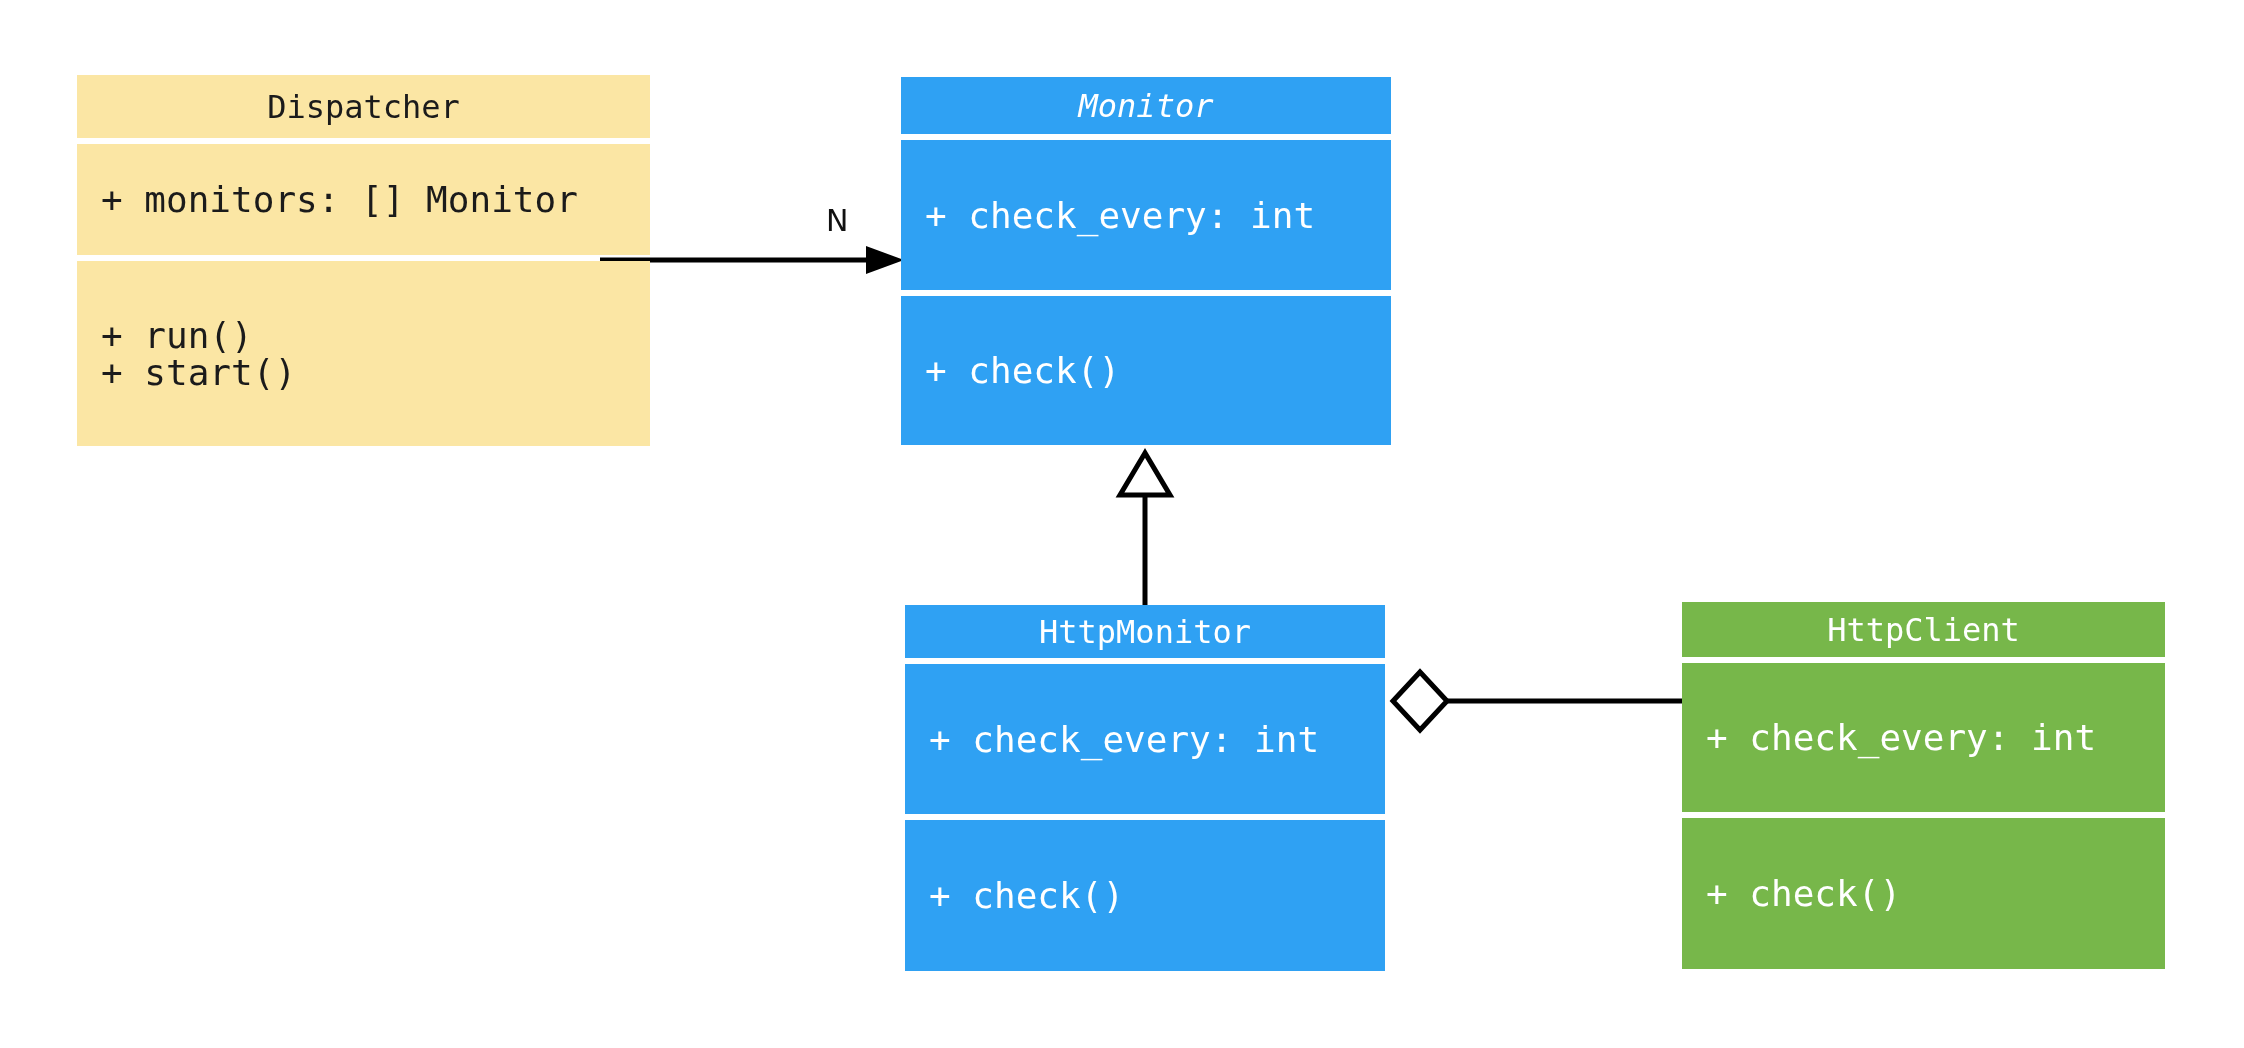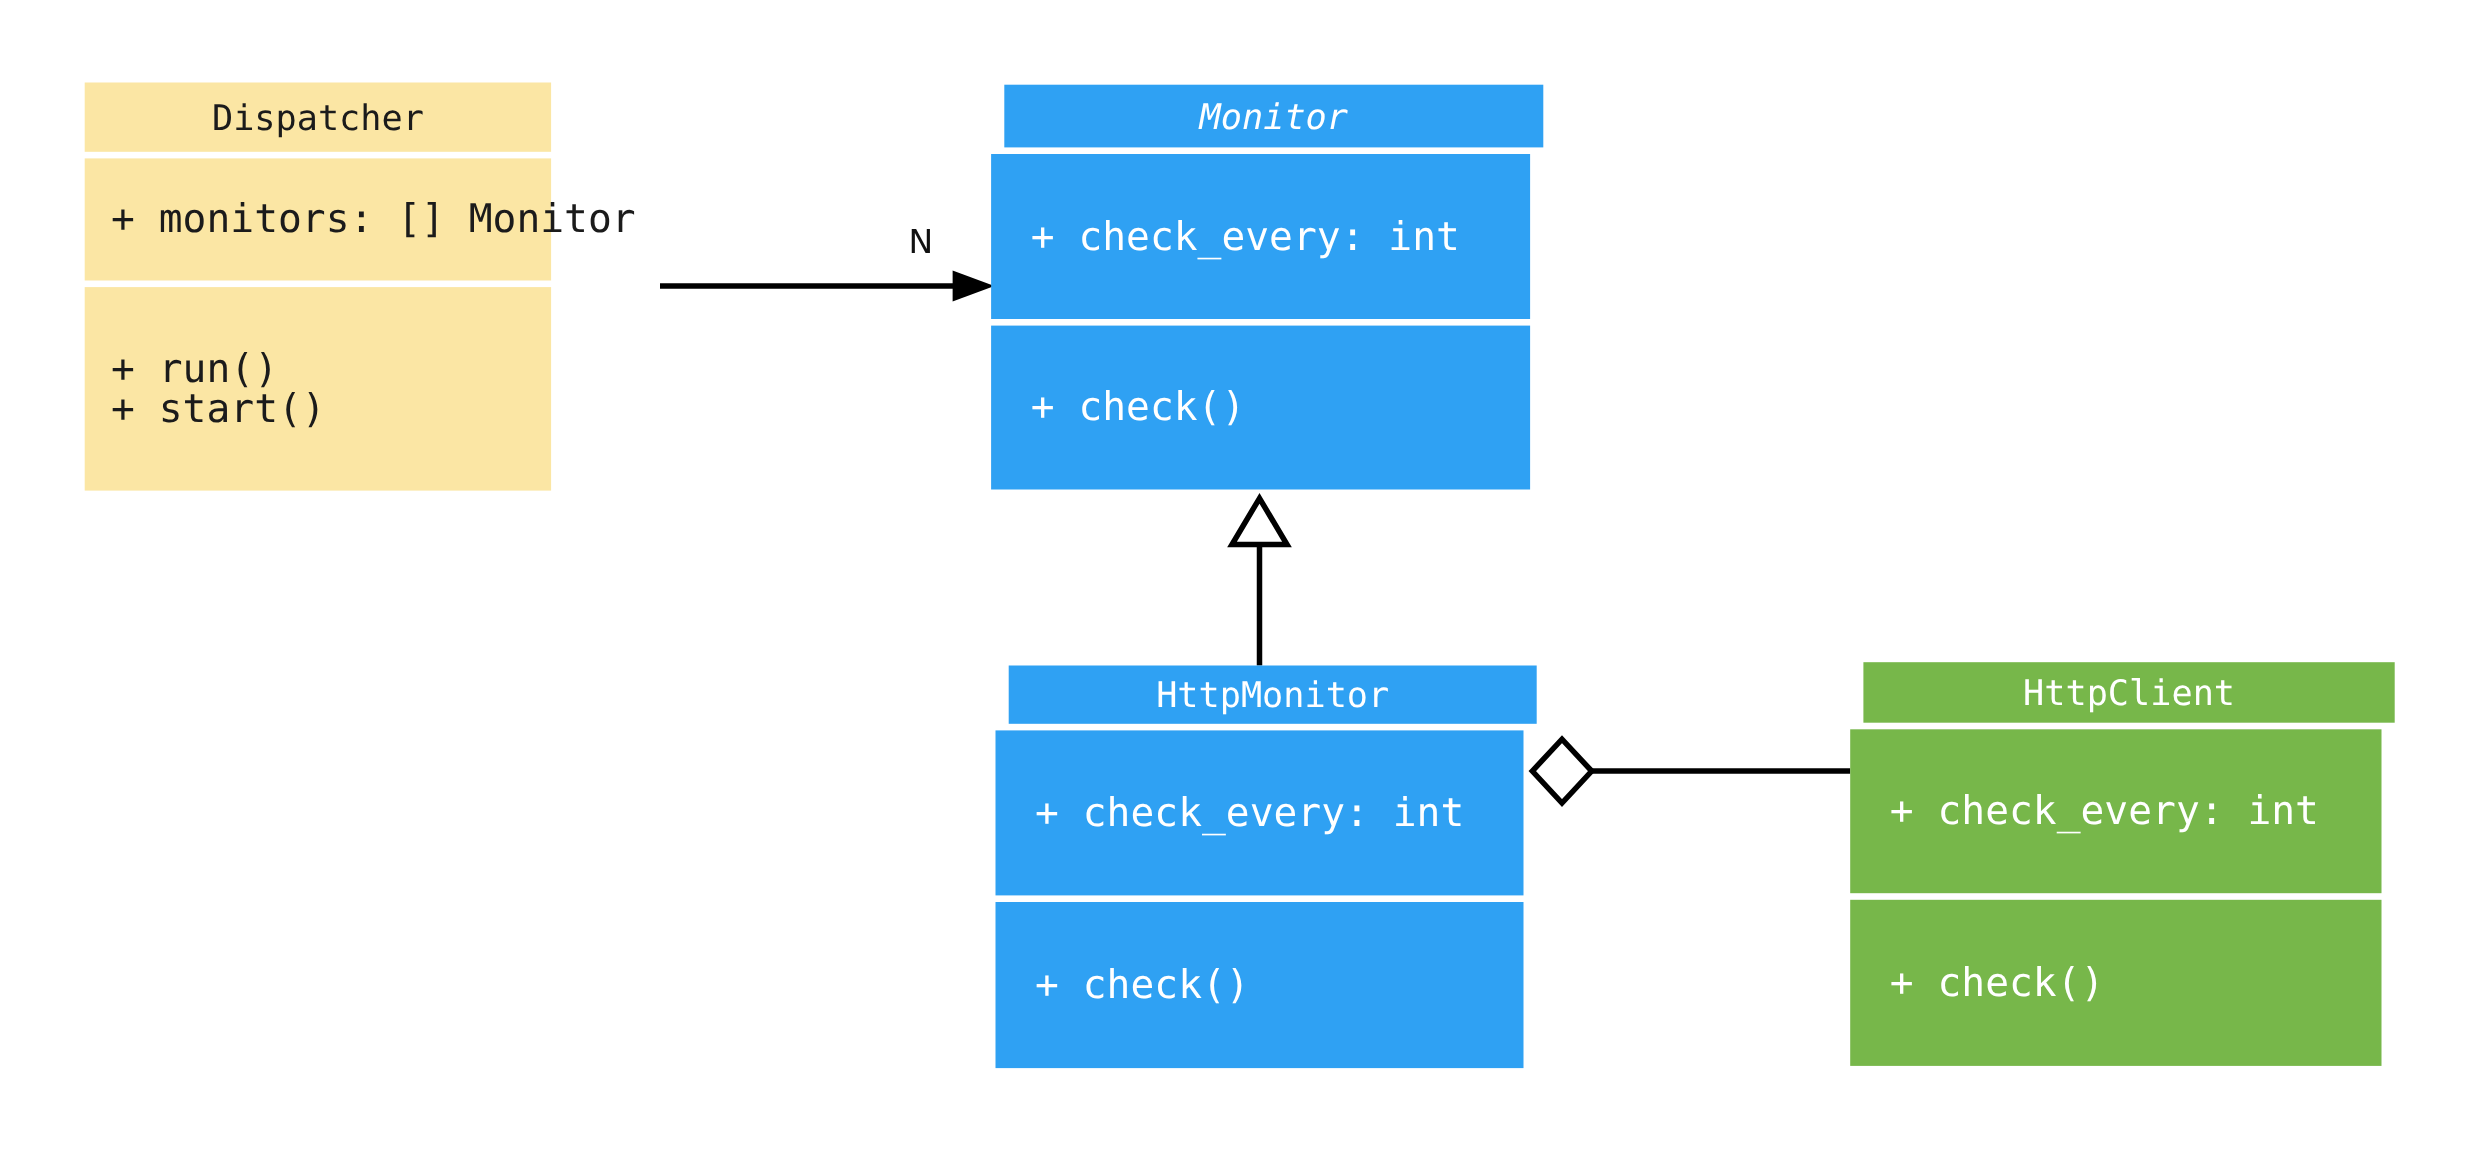--- a/index.html
+++ b/index.html
@@ -17,24 +17,24 @@
     font-size:32px; margin-bottom:6px;
   }
   .title-abstract { font-style:italic; }
   .section {
     display:flex; flex-direction:column; justify-content:center;
     padding-left:24px; font-size:36px; margin-bottom:6px;
   }
   .section:last-child { margin-bottom:0; }
   .member-line { line-height:37px; white-space:pre; }
   .text-dark { color:#1b1b1b; }
-  .text-light { color:#ffffff;margin-left:12px; }
+  .text-light { color:#ffffff; }
 
   
-  .box-dispatcher { left:77px; top:75px; width:424px; }
+  .box-dispatcher { left:77px; top:75px; width:573px; }
   .box-dispatcher .title-row { height:63px; }
   .box-dispatcher .sec-attrs { height:111px; }
   .box-dispatcher .sec-methods { height:185px; }
 
   
   .box-monitor { left:901px; top:77px; width:490px; }
   .box-monitor .title-row { height:57px; }
   .box-monitor .sec-attrs { height:150px; }
   .box-monitor .sec-methods { height:149px; }
 

